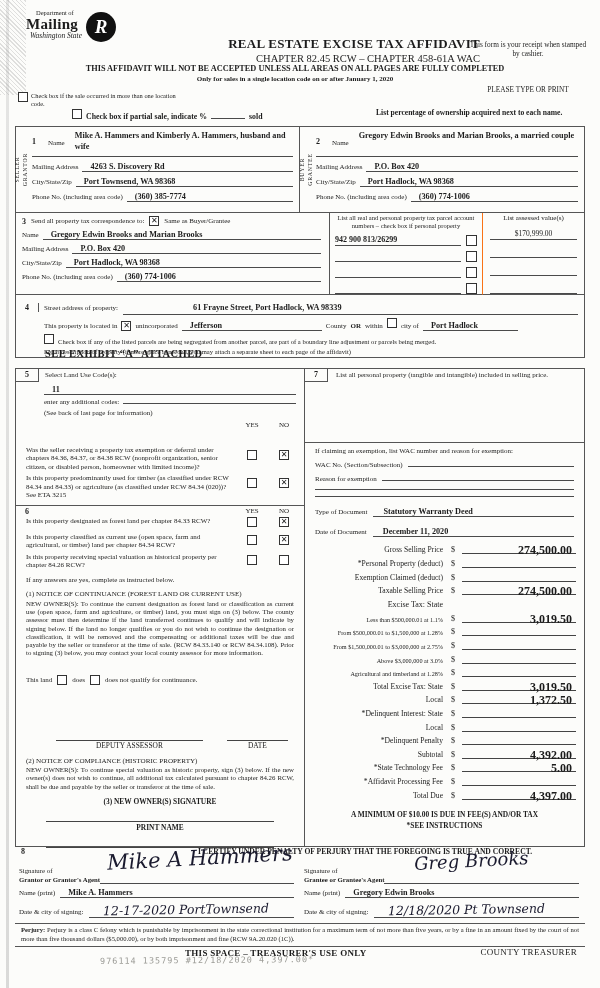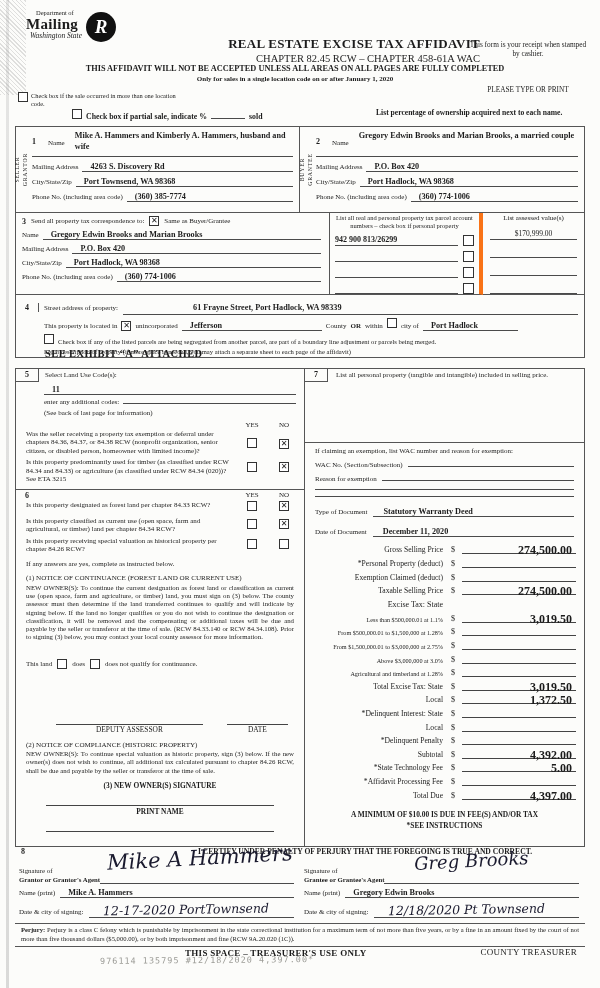--- a/index.html
+++ b/index.html
@@ -44,21 +44,21 @@
   .vtxt{transform:rotate(-90deg);font-size:5.8px;letter-spacing:.8px;line-height:1.3;text-align:center;white-space:nowrap;}
   .pname{display:flex;gap:4px;padding-top:3px;border-bottom:1px solid #4a4a4a;min-height:26px;}
   .pnum{width:12px;font-size:8px;font-weight:bold;padding-top:7px;}
   .pnlbl{font-size:7px;padding-top:9px;}
   .pnval{flex:1;font-weight:bold;font-size:8.2px;line-height:1.35;padding-left:6px;}
   .prow{display:flex;align-items:baseline;gap:4px;font-size:7px;margin-top:5px;}
   .prow .fill{flex:1;}
   
   .s3{top:213px;left:15px;width:570px;height:82px;display:flex;box-sizing:border-box;}
   .s3l{width:315px;border:1px solid #555;border-top:none;box-sizing:border-box;padding:3px 8px 0 6px;font-size:7px;}
-  .s3m{width:153px;border-bottom:1px solid #555;border-right:4px solid #f97316;box-sizing:border-box;
+  .s3m{width:153px;border-bottom:1px solid #555;border-right:1px solid #f97316;box-sizing:border-box;
        padding:1px 5px;font-size:6.5px;text-align:center;line-height:1.25;}
   .s3r{flex:1;border-bottom:1px solid #555;border-right:1px solid #555;box-sizing:border-box;
        padding:1px 7px;font-size:7px;text-align:center;}
   .s3row{display:flex;align-items:baseline;gap:4px;margin-top:4px;}
   .s3row .fill{flex:1;}
   .pcl{display:flex;align-items:flex-end;gap:5px;margin-top:5px;}
   .pcl .fill{flex:1;text-align:left;font-weight:bold;font-size:8px;height:10px;}
   .pcl.e .fill{font-weight:normal;}
   .cb9{width:9px;height:9px;}
   .avrow{display:flex;align-items:flex-end;gap:6px;margin-top:7px;}
@@ -328,21 +328,21 @@
         <span>enter any additional codes:</span>
         <span class="fill"></span>
       </div>
       <div class="inL" style="margin-top:2px;">(See back of last page for information)</div>
 
       <div class="qhead" style="margin-top:4px;">
         <span class="sp"></span>
         <span class="ycol">YES</span>
         <span class="ncol">NO</span>
       </div>
-      <div class="qrow" style="margin-top:0;align-items:center;">
+      <div class="qrow" style="margin-top:16px;">
         <span class="qtext">Was the seller receiving a property tax exemption or deferral under chapters 84.36, 84.37, or 84.38 RCW (nonprofit organization, senior citizen, or disabled person, homeowner with limited income)?</span>
         <span class="ycol"><span class="cb"></span></span>
         <span class="ncol"><span class="cb">✕</span></span>
       </div>
       <div class="qrow">
         <span class="qtext">Is this property predominantly used for timber (as classified under RCW 84.34 and 84.33) or agriculture (as classified under RCW 84.34 (020))? See ETA 3215</span>
         <span class="ycol"><span class="cb"></span></span>
         <span class="ncol"><span class="cb">✕</span></span>
       </div>
 

